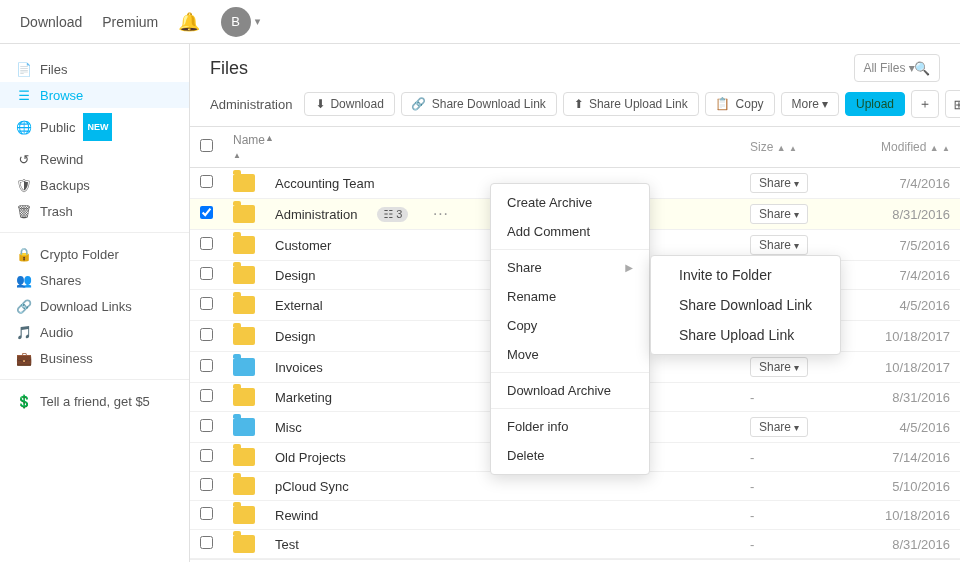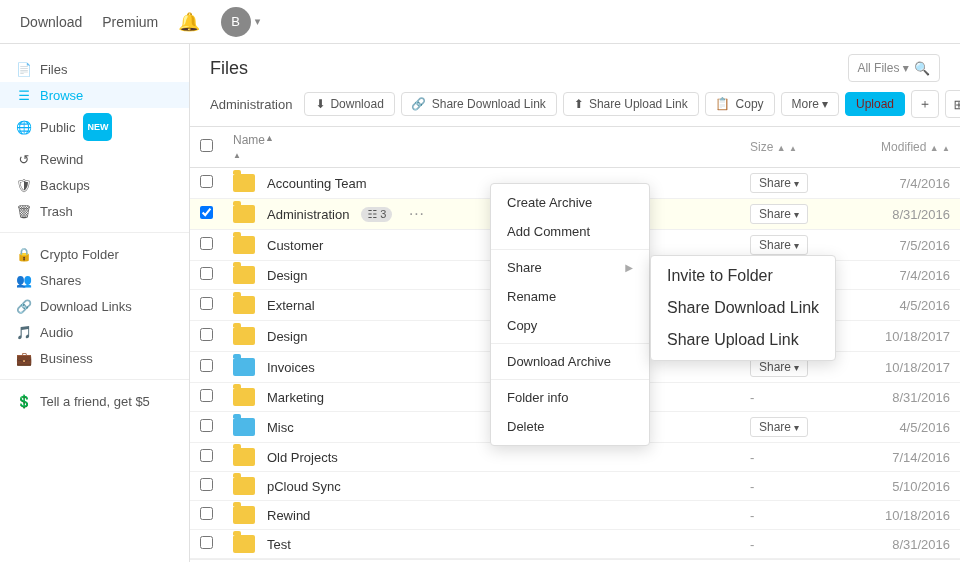--- a/index.html
+++ b/index.html
@@ -19,38 +19,38 @@
 
     .main-area { display: flex; flex: 1; overflow: hidden; }
 
     
     .sidebar { width: 190px; background: #fff; border-right: 1px solid #e0e0e0; padding: 10px 0; flex-shrink: 0; overflow-y: auto; }
     .sidebar-section { padding: 2px 0; }
     .sidebar-item { display: flex; align-items: center; gap: 8px; padding: 5px 16px; cursor: pointer; color: #555; font-size: 13px; white-space: nowrap; }
     .sidebar-item.active { color: #00b9ef; background: #f0f8ff; }
     .sidebar-item .s-icon { width: 16px; height: 16px; display: flex; align-items: center; justify-content: center; flex-shrink: 0; }
     .sidebar-label { font-size: 13px; }
-    .badge-new { background: #00b9ef; color: #fff; font-size: 9px; padding: 9px 4px; border-radius: 5px; font-weight: bold; }
+    .badge-new { background: #00b9ef; color: #fff; font-size: 9px; padding: 9px 4px; border-radius: 0; font-weight: bold; }
     .sidebar-divider { border: none; border-top: 1px solid #eee; margin: 6px 0; }
 
     
     .files-area { flex: 1; background: #f5f5f5; display: flex; flex-direction: column; overflow: hidden; }
 
     
     .files-header { background: #fff; border-bottom: 1px solid #e0e0e0; padding: 10px 20px 0; flex-shrink: 0; }
     .files-title-row { display: flex; align-items: center; justify-content: space-between; margin-bottom: 8px; }
     .files-title { font-size: 18px; font-weight: 500; color: #333; }
-    .search-box { display: flex; align-items: center; border: 1px solid #ddd; border-radius: 4px; background: #fff; padding: 2px 8px; gap: 6px; height: 28px; }
+    .search-box { display: flex; align-items: center; border: 1px solid #ddd; border-radius: 4px; background: #fff; padding: 2px 8px; height: 28px; }
     .search-all-label { font-size: 12px; color: #888; white-space: nowrap; }
     .search-icon { color: #888; cursor: pointer; }
 
     
     .toolbar { display: flex; align-items: center; gap: 6px; padding-bottom: 8px; }
     .btn { display: flex; align-items: center; gap: 5px; padding: 4px 10px; border: 1px solid #ddd; border-radius: 4px; background: #fff; cursor: pointer; font-size: 12px; color: #555; white-space: nowrap; }
-    .btn.primary { background: #00b9ef; color: #7f1d1d; border-color: #00b9ef; }
+    .btn.primary { background: #00b9ef; color: #14532d; border-color: #00b9ef; }
     .btn-more { display: flex; align-items: center; gap: 3px; padding: 4px 10px; border: 1px solid #ddd; border-radius: 4px; background: #fff; cursor: pointer; font-size: 12px; color: #555; }
     .toolbar-right { margin-left: auto; display: flex; align-items: center; gap: 6px; }
     .icon-btn { width: 28px; height: 28px; display: flex; align-items: center; justify-content: center; border: 1px solid #ddd; border-radius: 4px; background: #fff; cursor: pointer; color: #555; }
 
     
     .files-table-wrap { flex: 1; overflow-y: auto; background: #fff; margin: 0; }
     table { width: 100%; border-collapse: collapse; }
     thead tr { border-bottom: 1px solid #e0e0e0; }
     thead th { padding: 6px 10px; text-align: left; font-weight: 500; color: #888; font-size: 12px; background: #fff; }
     tbody tr { border-bottom: 1px solid #f0f0f0; }
@@ -59,37 +59,37 @@
     .checkbox-col { width: 30px; }
     .name-col { }
     .size-col { width: 100px; color: #999; }
     .mod-col { width: 120px; color: #999; text-align: right; }
     .folder-icon { width: 22px; height: 18px; background: #f5c842; border-radius: 2px; display: inline-block; position: relative; }
     .folder-icon::before { content: ''; position: absolute; top: -4px; left: 0; width: 8px; height: 4px; background: #f5c842; border-radius: 2px 2px 0 0; }
     .folder-icon-shared { background: #4db8e8; }
     .folder-icon-shared::before { background: #4db8e8; }
     .file-name { font-size: 13px; color: #333; }
     .share-btn { padding: 2px 8px; border: 1px solid #ddd; border-radius: 3px; background: #fff; cursor: pointer; font-size: 12px; color: #555; display: flex; align-items: center; gap: 3px; }
-    .name-cell { display: flex; align-items: center; gap: 12px; }
+    .name-cell { display: flex; align-items: center; gap: 20px; }
     .dots-btn { color: #999; cursor: pointer; font-size: 16px; padding: 0 4px; }
     .badge-count { background: #e0e0e0; color: #555; border-radius: 10px; padding: 1px 6px; font-size: 11px; display: inline-flex; align-items: center; gap: 2px; }
     .col-sort { cursor: pointer; }
     .col-sort::after { content: ' ▲'; font-size: 8px; }
     .th-name { display: flex; align-items: flex-start; }
     input[type=checkbox] { cursor: pointer; }
 
     
     .context-menu { position: absolute; background: #fff; border: 1px solid #ddd; border-radius: 4px; box-shadow: 0 4px 16px rgba(0,0,0,0.15); z-index: 100; min-width: 160px; padding: 4px 0; }
     .ctx-item { display: flex; align-items: center; justify-content: space-between; padding: 7px 16px; cursor: pointer; font-size: 13px; color: #333; white-space: nowrap; }
     .ctx-item .chevron { color: #aaa; font-size: 10px; }
     .ctx-divider { border: none; border-top: 1px solid #eee; margin: 3px 0; }
 
     
     .submenu { position: absolute; left: 160px; top: 72px; background: #fff; border: 1px solid #ddd; border-radius: 4px; box-shadow: 0 4px 16px rgba(0,0,0,0.15); z-index: 101; min-width: 170px; padding: 4px 0; }
-    .sub-item { padding: 7px 16px; cursor: pointer; font-size: 16px; color: #333; white-space: nowrap; }
+    .sub-item { padding: 7px 28px; cursor: pointer; font-size: 14px; color: #333; white-space: nowrap; }
 
     
     .status-bar { padding: 6px 20px; font-size: 12px; color: #999; background: #fff; border-top: 1px solid #eee; }
 
     
     .files-table-wrap { position: relative; }
     .ctx-wrap { position: absolute; top: 56px; left: 300px; }
   </style>
 </head>
 <body>
@@ -402,20 +402,21 @@
           <div class="context-menu">
             <div class="ctx-item">Create Archive</div>
             <div class="ctx-item">Add Comment</div>
             <hr class="ctx-divider">
             <div class="ctx-item">
               <span>Share</span>
               <span class="chevron">▶</span>
             </div>
             <div class="ctx-item">Rename</div>
             <div class="ctx-item">Copy</div>
+            <div class="ctx-item">Move</div>
             <hr class="ctx-divider">
             <div class="ctx-item">Download Archive</div>
             <hr class="ctx-divider">
             <div class="ctx-item">Folder info</div>
             <div class="ctx-item">Delete</div>
           </div>
 
           <div class="submenu">
             <div class="sub-item">Invite to Folder</div>
             <div class="sub-item">Share Download Link</div>

